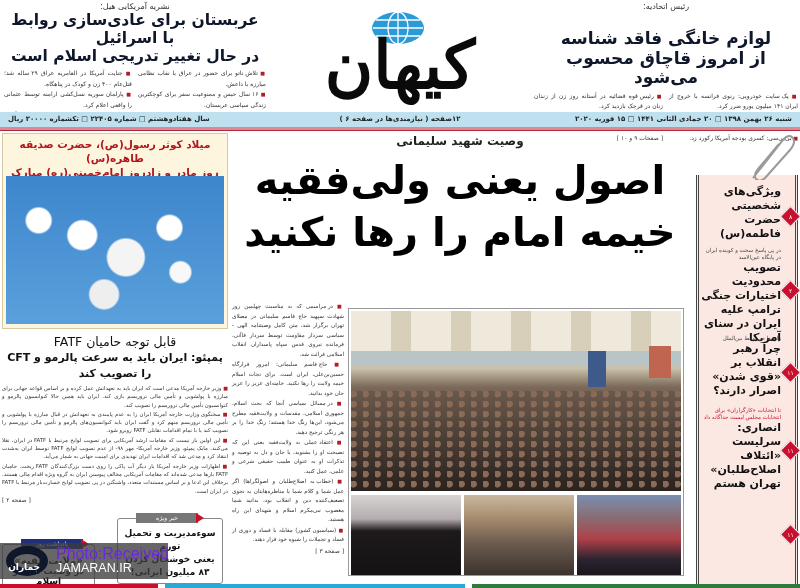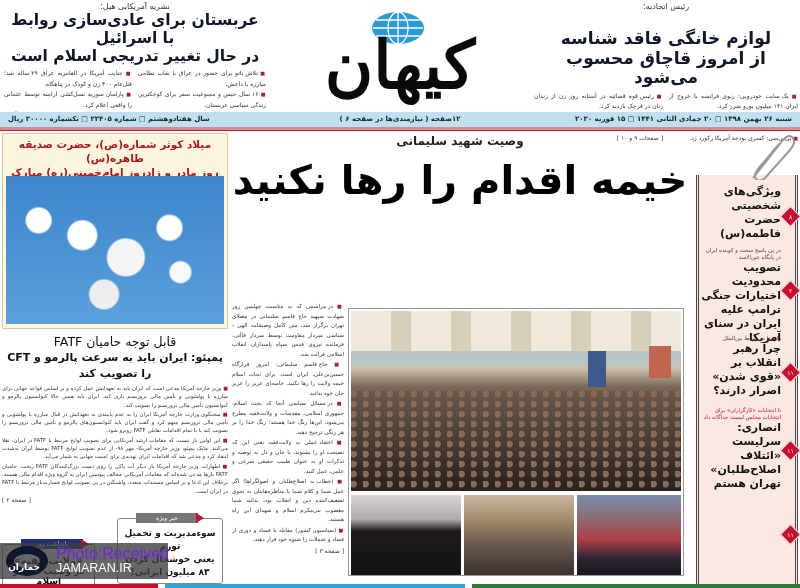--- a/index.html
+++ b/index.html
@@ -126,21 +126,22 @@
 
   <div class="abs" style="left:12px;bottom:8px;width:58px;height:20px;background:rgba(220,100,110,.6);color:#fff;font-weight:bold;font-size:13px;text-align:center;line-height:20px">جستار</div>
 </div>
 <svg class="abs" style="left:745px;top:132px" width="50" height="48" viewBox="0 0 50 48">
   <path d="M8 46 L38 8 Q44 1 48 6 Q51 11 45 18 L20 46 Q15 51 11 47 Q8 43 13 37 L34 12" fill="none" stroke="#9a9a9a" stroke-width="2"></path>
 </svg>
 
 <div class="abs" style="left:232px;top:134px;width:456px;height:160px">
   <div style="text-align:center;font-size:12px;font-weight:bold;color:#222">وصیت شهید سلیمانی</div>
   <div style="text-align:center;font-weight:bold;color:#000;margin-top:6px">
-    <div style="font-size:40px;line-height:52px">خیمه اقدام را رها نکنید</div>
+    <div style="font-size:40px;line-height:52px">اصول یعنی ولی‌فقیه</div>
+    <div style="font-size:40px;line-height:52px">خیمه امام را رها نکنید</div>
   </div>
 </div>
 
 <div class="abs body-txt" style="left:232px;top:302px;width:112px;height:282px;font-size:5.6px;line-height:9.5px">
   <p>در مراسمی که به مناسبت چهلمین روز شهادت سپهبد حاج قاسم سلیمانی در مصلای تهران برگزار شد، متن کامل وصیتنامه الهی - سیاسی سردار مقاومت توسط سردار قاآنی، فرمانده نیروی قدس سپاه پاسداران انقلاب اسلامی قرائت شد.</p>
   <p>حاج قاسم سلیمانی: امروز قرارگاه حسین‌بن‌علی، ایران است. برای نجات اسلام خیمه ولایت را رها نکنید. خامنه‌ای عزیز را عزیز جان خود بدانید.</p>
   <p>در مسائل سیاسی آنجا که بحث اسلام، جمهوری اسلامی، مقدسات و ولایت‌فقیه مطرح می‌شود، این‌ها رنگ خدا هستند؛ رنگ خدا را بر هر رنگی ترجیح دهید.</p>
   <p>اعتقاد عملی به ولایت‌فقیه یعنی این که نصیحت او را بشنوید، با جان و دل به توصیه و تذکرات او به عنوان طبیب حقیقی شرعی و علمی، عمل کنید.</p>
   <p>(خطاب به اصلاح‌طلبان و اصولگراها) اگر عمل شما و کلام شما یا مناظره‌هایتان به نحوی تضعیف‌کننده دین و انقلاب بود، بدانید شما مغضوب نبی‌مکرم اسلام و شهدای این راه هستید.</p>
   <p>(سیاسیون کشور) مقابله با فساد و دوری از فساد و تجملات را شیوه خود قرار دهند.</p>
@@ -155,21 +156,21 @@
     <div class="abs" style="right:75px;top:40px;width:18px;height:36px;background:#3d5a8a"></div>
     <div class="abs" style="left:0;top:80px;width:100%;height:100px;background:radial-gradient(circle at 20% 30%,#8a6b58 0 3px,transparent 4px) 0 0/12px 10px,linear-gradient(180deg,#6a584b,#2a221e)"></div>
   </div>
   <div class="abs photo" style="left:2px;top:186px;width:110px;height:80px;background:linear-gradient(180deg,#d8d4d0 0%,#b4acb0 30%,#1e1a1c 45%,#141214 100%)"></div>
   <div class="abs photo" style="left:115px;top:186px;width:110px;height:80px;background:linear-gradient(180deg,#c8b8a0 0%,#a58a6c 30%,#6c5b4f 60%,#3c332e 100%)"></div>
   <div class="abs photo" style="left:228px;top:186px;width:104px;height:80px;background:linear-gradient(180deg,#7a8fb0 0%,#8b6a70 30%,#b04048 55%,#2c2430 80%,#1a161c 100%)"></div>
 </div>
 
 <div class="abs" style="left:2px;top:133px;width:226px;height:196px;background:#fdf5de;border:1px solid #d9c9a0">
   <div style="text-align:center;color:#b0161d;font-weight:bold;font-size:10.5px;line-height:14px;margin-top:3px">
-    <div>میلاد کوثر شماره(ص)، حضرت صدیقه طاهره(س)</div>
+    <div>میلاد کوثر رسول(ص)، حضرت صدیقه طاهره(س)</div>
     <div>روز مادر و زادروز امام‌خمینی(ره) مبارک باد</div>
   </div>
   <div class="abs photo" style="left:3px;top:42px;width:218px;height:148px;background:radial-gradient(circle at 35% 40%,#fff 0 14px,transparent 16px),radial-gradient(circle at 55% 55%,#f4f4f4 0 18px,transparent 20px),radial-gradient(circle at 75% 35%,#fff 0 12px,transparent 14px),radial-gradient(circle at 15% 30%,#fff 0 12px,transparent 14px),radial-gradient(circle at 45% 80%,#eee 0 14px,transparent 16px),radial-gradient(circle at 80% 65%,#f8f8f8 0 10px,transparent 12px),linear-gradient(180deg,#3d86cc,#5aa0dc)"></div>
 </div>
 
 <div class="abs" style="left:2px;top:334px;width:226px;height:172px">
   <div style="text-align:center;font-weight:normal;font-size:12.5px;line-height:16px">قابل توجه حامیان FATF</div>
   <div style="text-align:center;font-weight:bold;font-size:11px;line-height:16px">پمپئو: ایران باید به سرعت پالرمو و CFT را تصویب کند</div>
   <div class="body-txt" style="font-size:5.4px;line-height:8.3px;margin-top:2px">
     <p>وزیر خارجه آمریکا مدعی است که ایران باید به تعهداتش عمل کرده و بر اساس قواعد جهانی برای مبارزه با پولشویی و تأمین مالی تروریسم بازی کند. ایران باید همین حالا کنوانسیون پالرمو و کنوانسیون تأمین مالی تروریسم را تصویب کند.</p>

